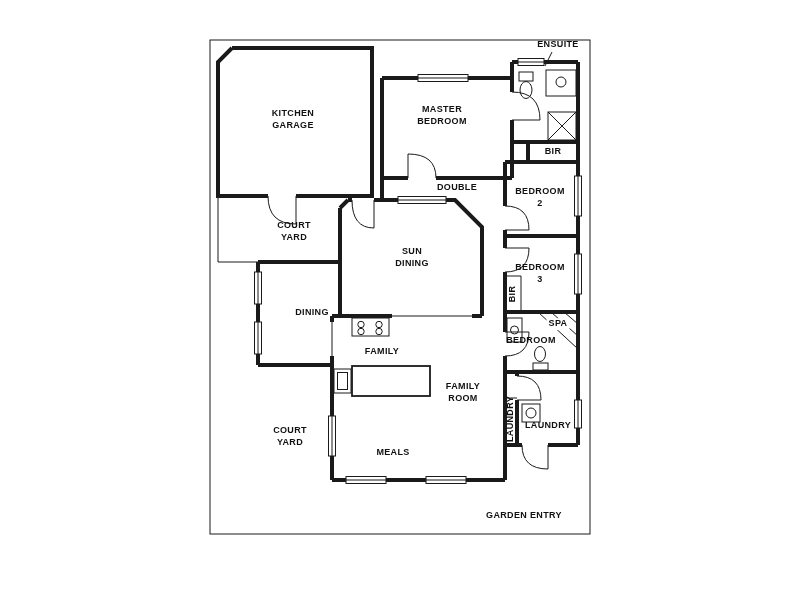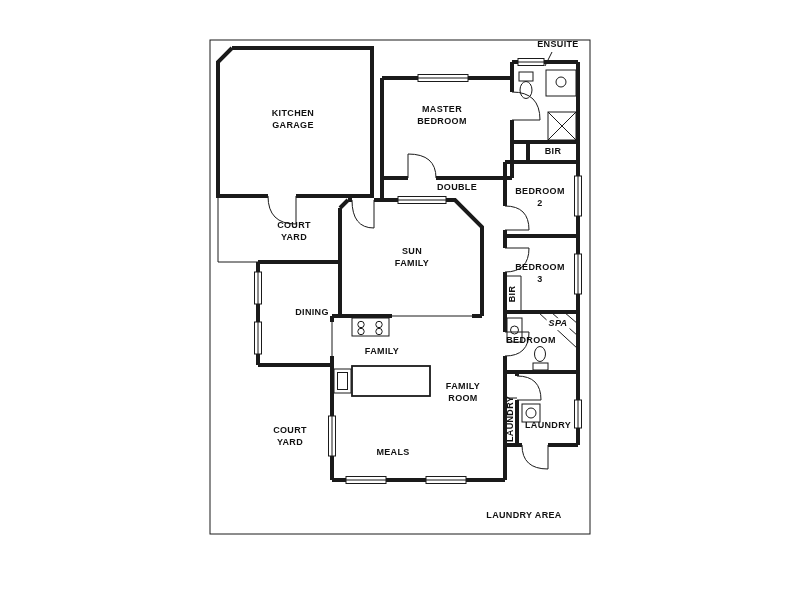--- a/index.html
+++ b/index.html
@@ -7,21 +7,21 @@
     position:relative;width:800px;height:600px;background:#ffffff;
     font-family:"Liberation Sans",sans-serif;overflow:hidden;border-radius:25px;
   }
   .plan-svg{position:absolute;left:0;top:0;}
   .lbl{
     position:absolute;transform:translate(-50%,-50%);
     font-size:9px;font-weight:bold;letter-spacing:.35px;color:#111;
     text-align:center;white-space:pre-line;line-height:1.3;
   }
   .lbl.vert{transform:translate(-50%,-50%) rotate(-90deg);white-space:nowrap;}
-  .lbl.boxed{background:#fff;padding:0 2px;font-style:italic;}
+  .lbl.boxed{background:#fff;padding:0 2px;}
   .lbl.topnote{font-size:9px;}
 </style>
 </head>
 <body>
 
 <div class="stage">
 
   <svg class="plan-svg" width="800" height="600" viewBox="0 0 800 600">
 
     <g fill="none" stroke="#1a1a1a" stroke-width="1">
@@ -170,27 +170,27 @@
   <div class="lbl" style="left:553px;top:152px">BIR</div>
   <div class="lbl" style="left:540px;top:198px">BEDROOM
 2</div>
   <div class="lbl" style="left:540px;top:274px">BEDROOM
 3</div>
   <div class="lbl vert" style="left:513px;top:294px">BIR</div>
   <div class="lbl" style="left:457px;top:188px">DOUBLE</div>
   <div class="lbl" style="left:294px;top:232px">COURT
 YARD</div>
   <div class="lbl" style="left:412px;top:258px">SUN
-FAMILY</div>
+DINING</div>
   <div class="lbl" style="left:312px;top:313px">DINING</div>
   <div class="lbl" style="left:382px;top:352px">FAMILY</div>
   <div class="lbl boxed" style="left:558px;top:324px">SPA</div>
   <div class="lbl" style="left:531px;top:341px">BEDROOM</div>
   <div class="lbl" style="left:463px;top:393px">FAMILY
 ROOM</div>
   <div class="lbl vert" style="left:511px;top:419px">LAUNDRY</div>
   <div class="lbl" style="left:548px;top:426px">LAUNDRY</div>
   <div class="lbl" style="left:290px;top:437px">COURT
 YARD</div>
   <div class="lbl" style="left:393px;top:453px">MEALS</div>
-  <div class="lbl" style="left:524px;top:516px">LAUNDRY AREA</div>
+  <div class="lbl" style="left:524px;top:516px">GARDEN ENTRY</div>
 
 </div>
 
 </body></html>

